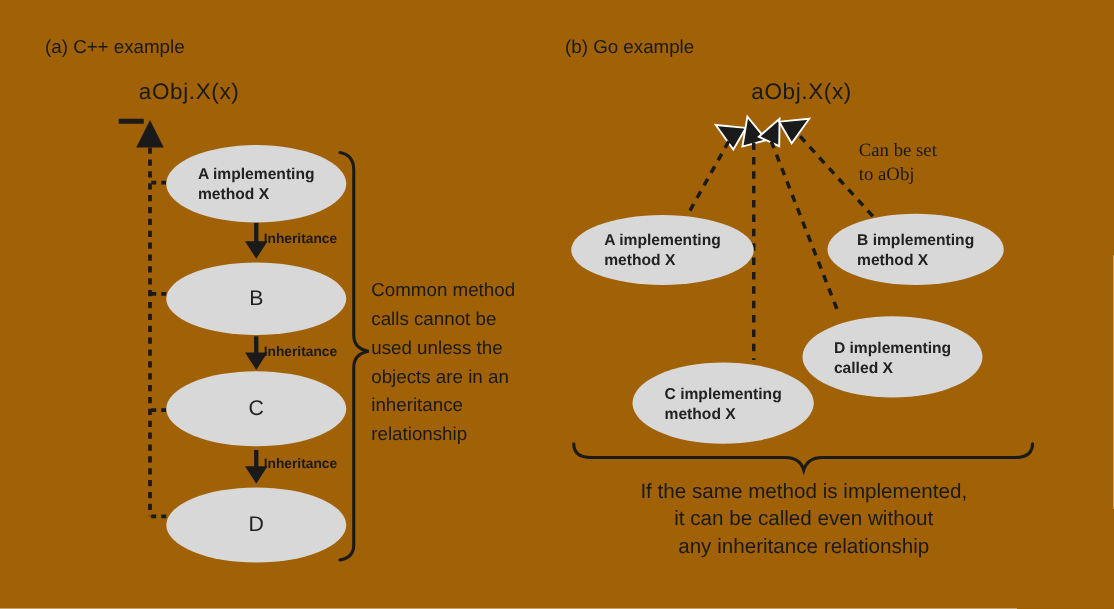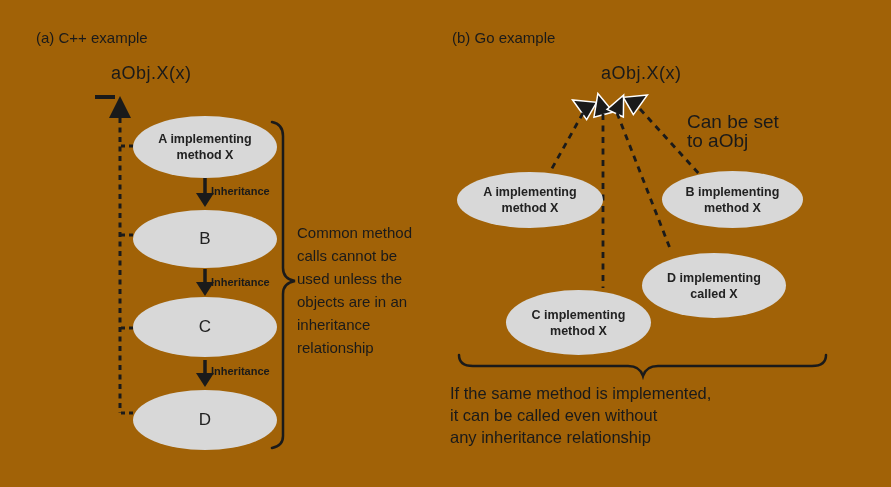--- a/index.html
+++ b/index.html
@@ -3,28 +3,28 @@
 <meta charset="utf-8">
 <style>
   html,body{margin:0;padding:0;background:#fff;}
   body{font-family:"Liberation Sans",sans-serif;color:var(--ink,#1a1a1a);}
   #canvas{position:relative;width:891px;height:487px;background:#a16207;overflow:hidden;}
   .abs{position:absolute;}
   .pre{white-space:pre-line;}
   .section-title{font-size:15px;color:var(--ink,#1a1a1a);}
   .call-label{font-size:18px;letter-spacing:.5px;color:var(--ink,#1a1a1a);margin-left:15px;}
   .node{position:absolute;border-radius:50%;background:var(--node_fill,#d8d8d8);
-        display:flex;align-items:center;justify-content:center;text-align:center;}
+        display:flex;align-items:center;justify-content:center;text-align:left;}
   .node-label{font-size:12.5px;font-weight:bold;line-height:16px;white-space:pre-line;color:#222;}
   .node-letter{font-size:17px;color:#222;}
   .edge-label{font-size:11px;font-weight:bold;color:var(--ink,#1a1a1a);}
   .side-note{font-size:15px;line-height:23px;color:var(--ink,#1a1a1a);}
-  .side-note-b{font-size:19px;line-height:19px;color:var(--ink,#1a1a1a);}
+  .side-note-b{font-size:15px;line-height:19px;color:var(--ink,#1a1a1a);font-family:Liberation Serif, serif;}
   .brace-note{font-size:15px;line-height:23px;color:var(--ink,#1a1a1a);}
-  .caption{font-size:16.5px;line-height:22px;text-align:left;color:var(--ink,#1a1a1a);}
+  .caption{font-size:16.5px;line-height:22px;text-align:center;color:var(--ink,#1a1a1a);}
   svg{position:absolute;left:0;top:0;pointer-events:none;}
 </style>
 </head>
 <body>
 
 <div id="canvas">
 
   <svg width="891" height="487" viewBox="0 0 891 487">
 
     <rect x="95" y="95" width="20" height="4" fill="#1a1a1a"></rect>

